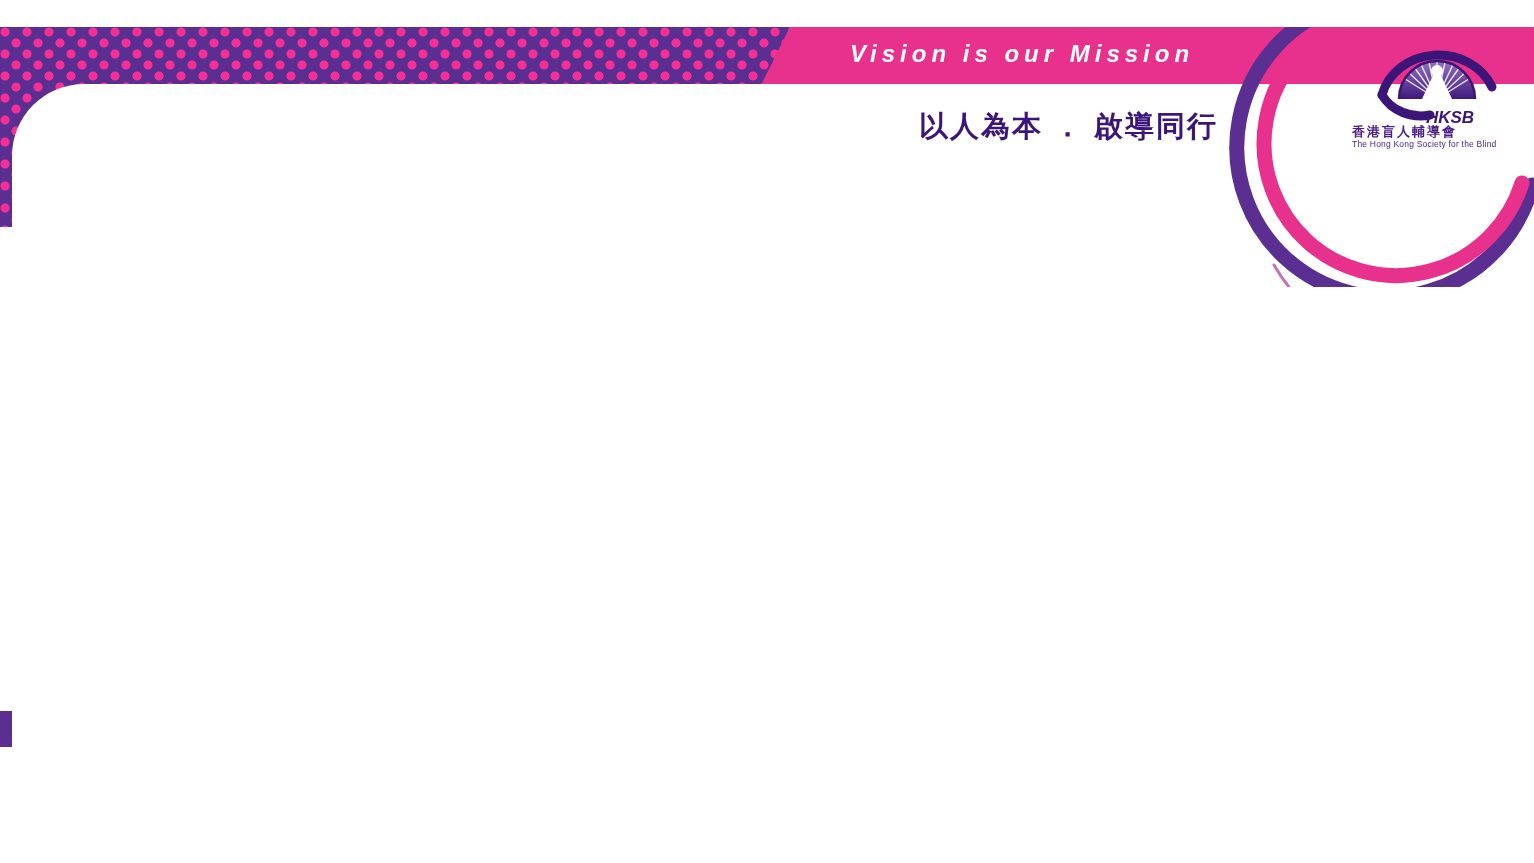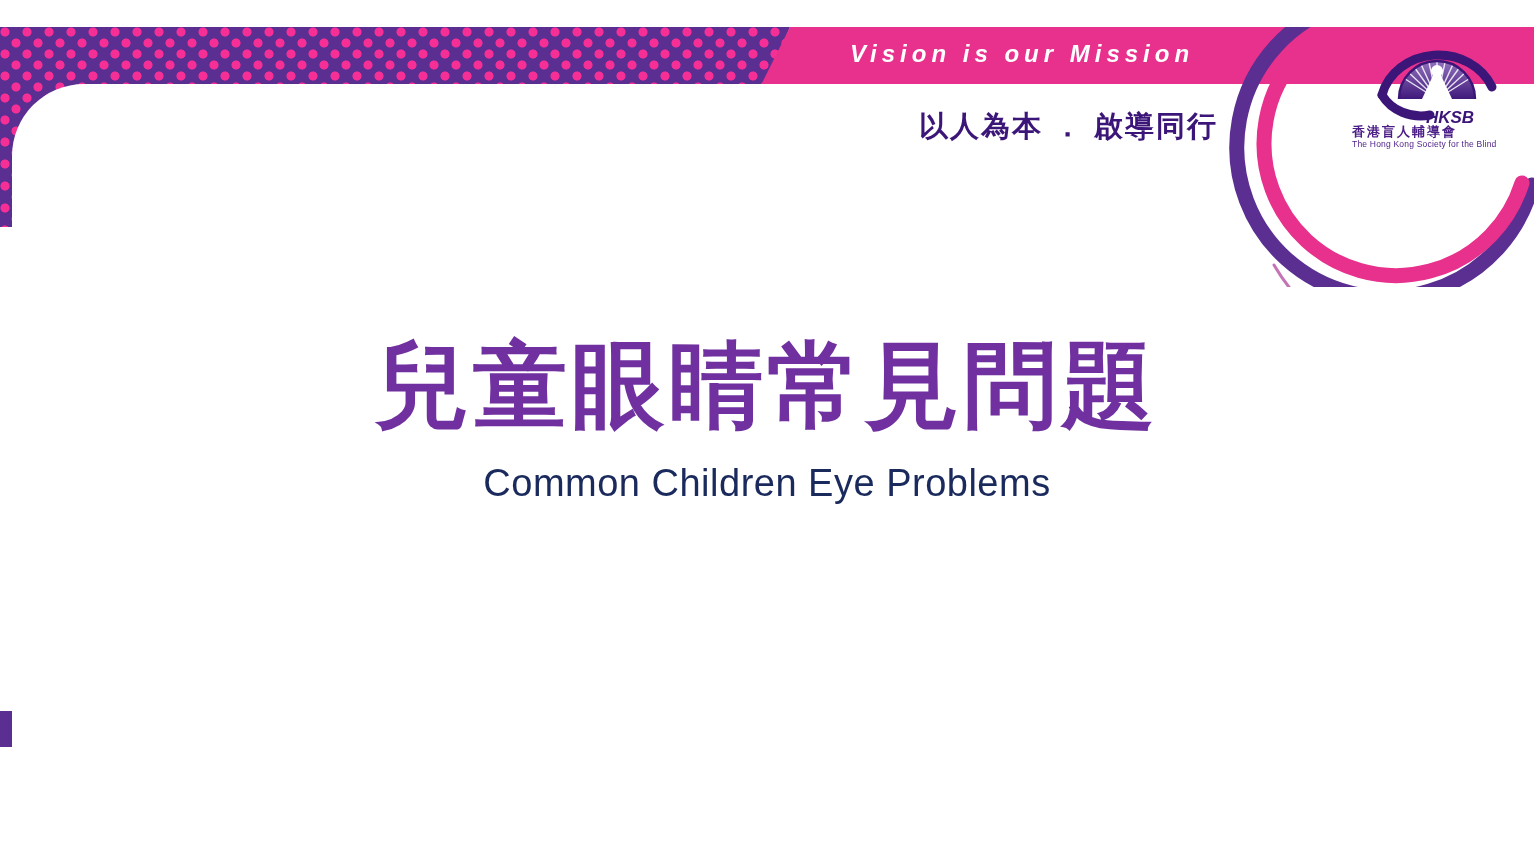--- a/index.html
+++ b/index.html
@@ -285,18 +285,14 @@
         <path d="M 65 30 L 80 62 L 50 62 Z" fill="#FFFFFF"></path>
         <circle cx="65" cy="34" r="6" fill="#FFFFFF"></circle>
       </g>
       <path d="M 27 62 A 38 38 0 0 1 103 62" fill="none" stroke="#3B1578" stroke-width="2.5"></path>
       <text x="78" y="86" font-family="&quot;Liberation Sans&quot;, sans-serif" font-size="17" font-weight="bold" font-style="italic" fill="#3B1578" text-anchor="middle">HKSB</text>
     </svg>
     <div class="logo-cn">香港盲人輔導會</div>
     <div class="logo-en">The Hong Kong Society for the Blind</div>
   </div>
 
-  <div class="title-block">
-    <h1 class="title-cn">兒童眼睛常見問題</h1>
-    <p class="title-en">Common Children Eye Problems</p>
-  </div>
 
 </div>
 
 </body></html>

